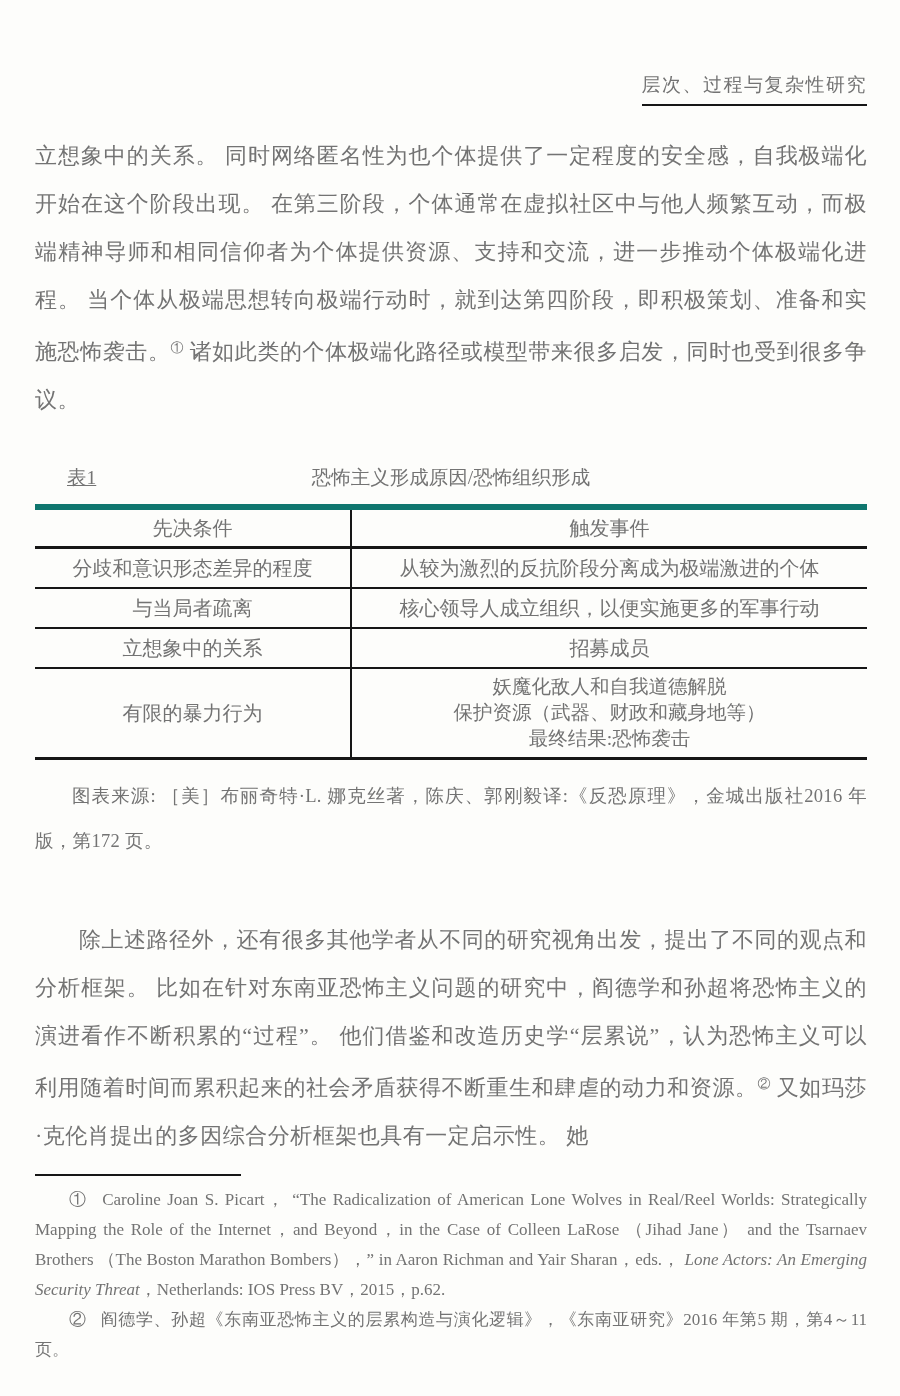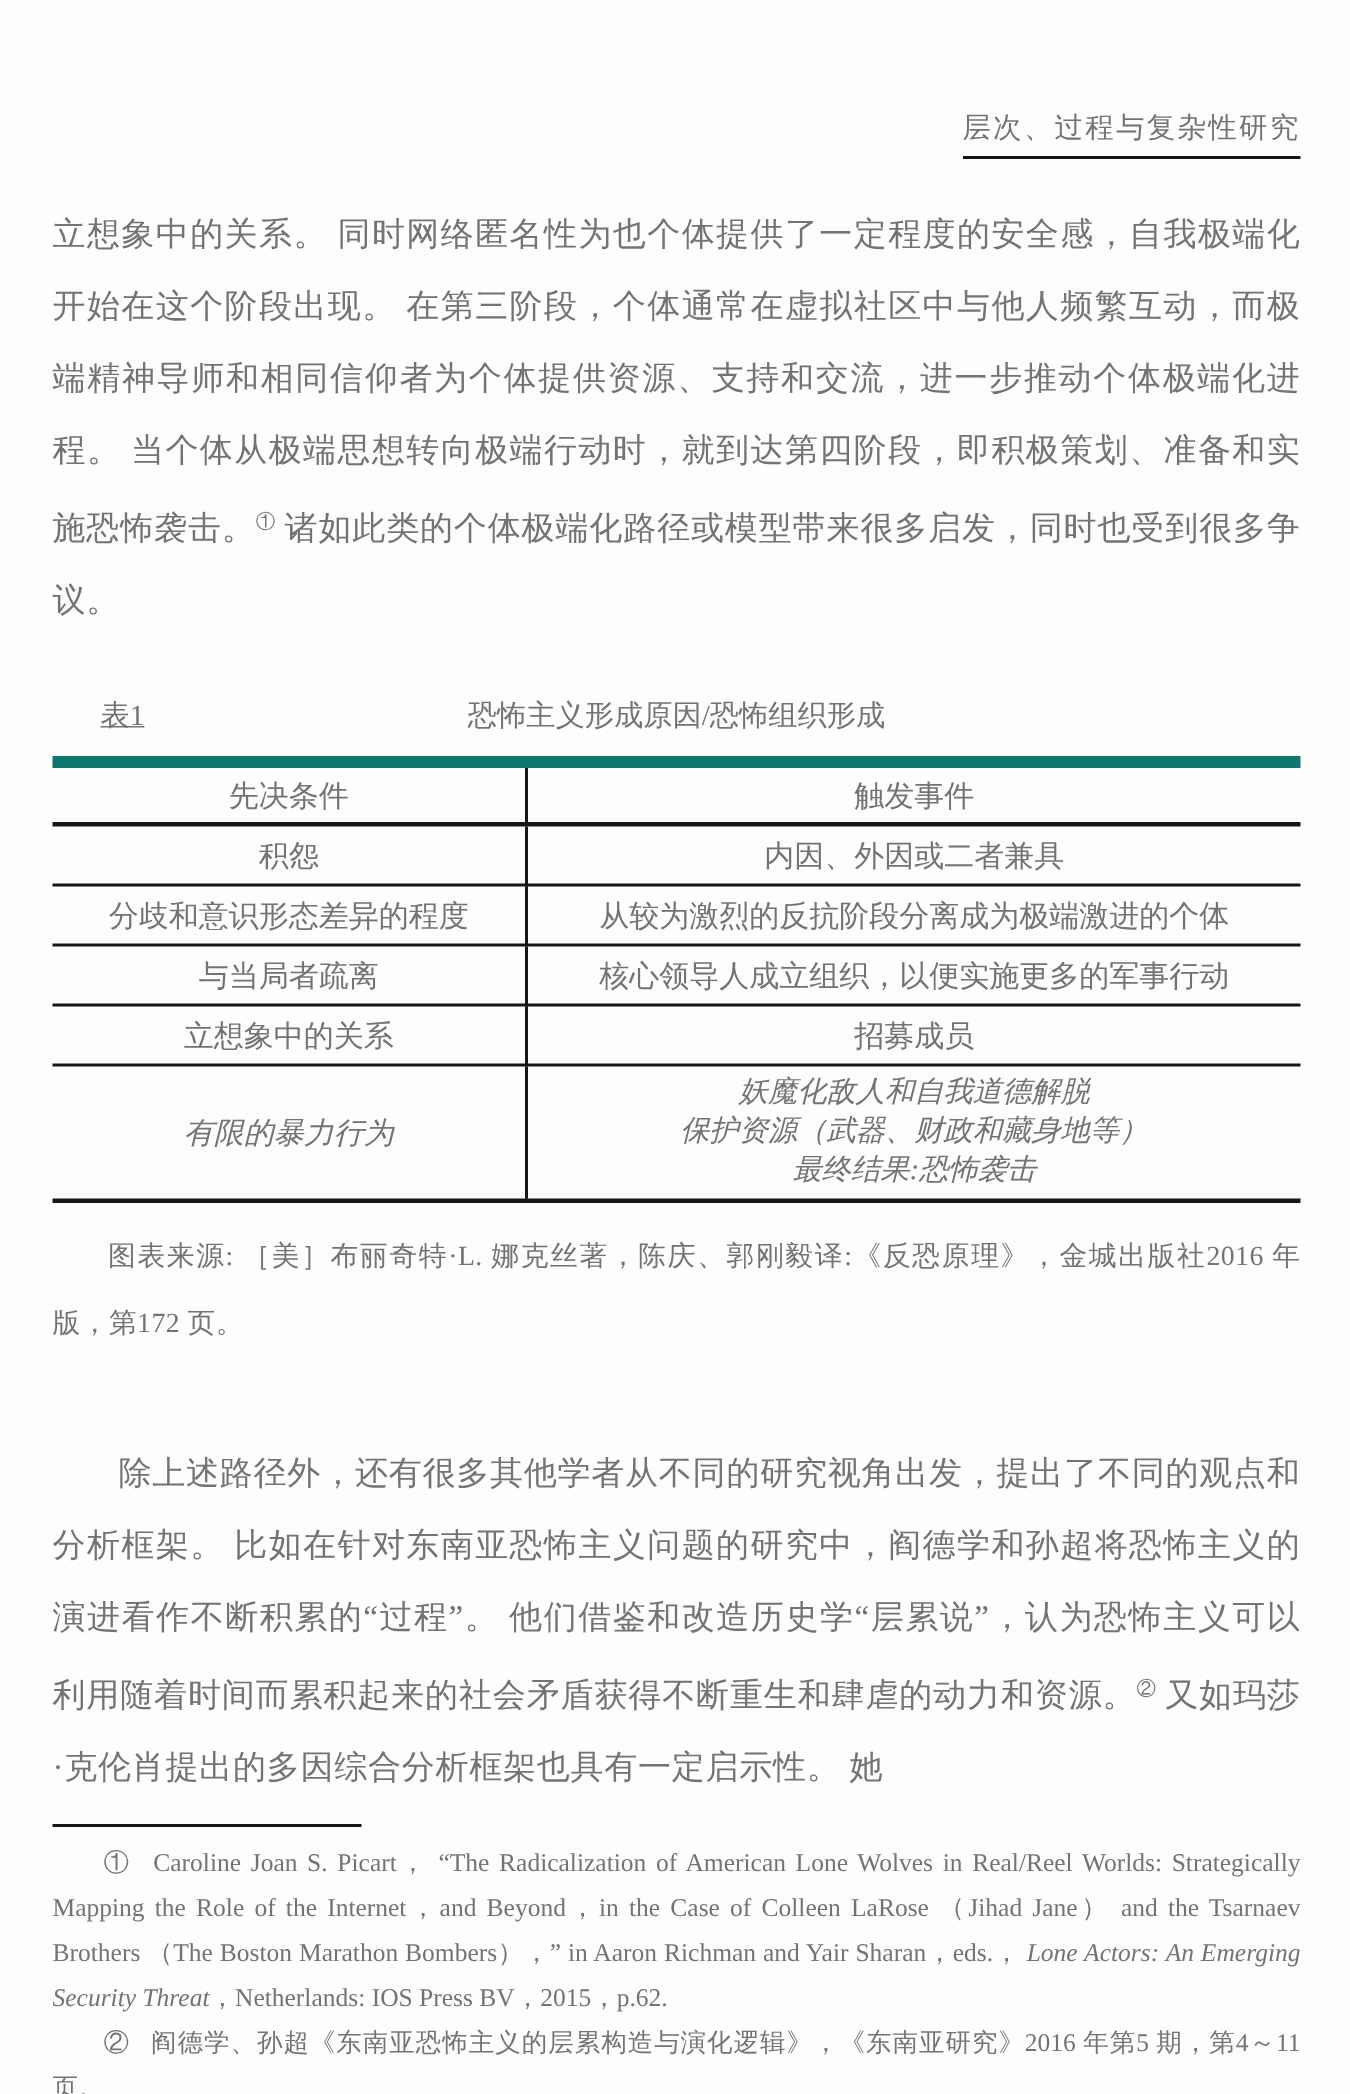--- a/index.html
+++ b/index.html
@@ -29,35 +29,35 @@
   
   .table-caption {
     margin-top: 40px; position: relative; height: 28px; line-height: 28px;
     text-align: center; font-size: 19.5px;
   }
   .caption-label { position: absolute; left: 32px; top: 0; text-decoration: underline; }
 
   
   .book-table {
     width: 100%; border-collapse: collapse; margin-top: 12px;
-    border-top: 8px solid #0f766e; border-bottom: 3.5px solid #161616;
+    border-top: 6px solid #0f766e; border-bottom: 3.5px solid #161616;
     font-size: 20px;
   }
   .book-table th {
     font-weight: normal; height: 36px; text-align: center;
     border-bottom: 3px solid #161616; padding: 0 6px;
   }
   .book-table td {
     height: 38px; text-align: center; padding: 0 6px;
     border-bottom: 2px solid #161616;
   }
   .book-table th:first-child, .book-table td:first-child {
     width: 38%; border-right: 2px solid #161616;
   }
-  .book-table tr:last-child td { border-bottom: none; font-style: italic; }
+  .book-table tr:last-child td { border-bottom: none; }
   td.multiline { line-height: 26px; padding: 5px 6px; font-size: 19.5px; height: auto; }
 
   
   .source-note {
     margin: 14px 0 0 0; font-size: 18.5px; line-height: 45px;
     text-align: justify; text-indent: 2em; letter-spacing: 0.3px;
   }
 
   
   .footnotes { margin-top: 14px; font-size: 17px; }
@@ -84,24 +84,20 @@
 
   <table class="book-table">
     <thead>
       <tr>
         <th>先决条件</th>
         <th>触发事件</th>
       </tr>
     </thead>
     <tbody>
       <tr>
-        <td>积怨</td>
-        <td>内因、外因或二者兼具</td>
-      </tr>
-      <tr>
         <td>分歧和意识形态差异的程度</td>
         <td>从较为激烈的反抗阶段分离成为极端激进的个体</td>
       </tr>
       <tr>
         <td>与当局者疏离</td>
         <td>核心领导人成立组织，以便实施更多的军事行动</td>
       </tr>
       <tr>
         <td>立想象中的关系</td>
         <td>招募成员</td>

